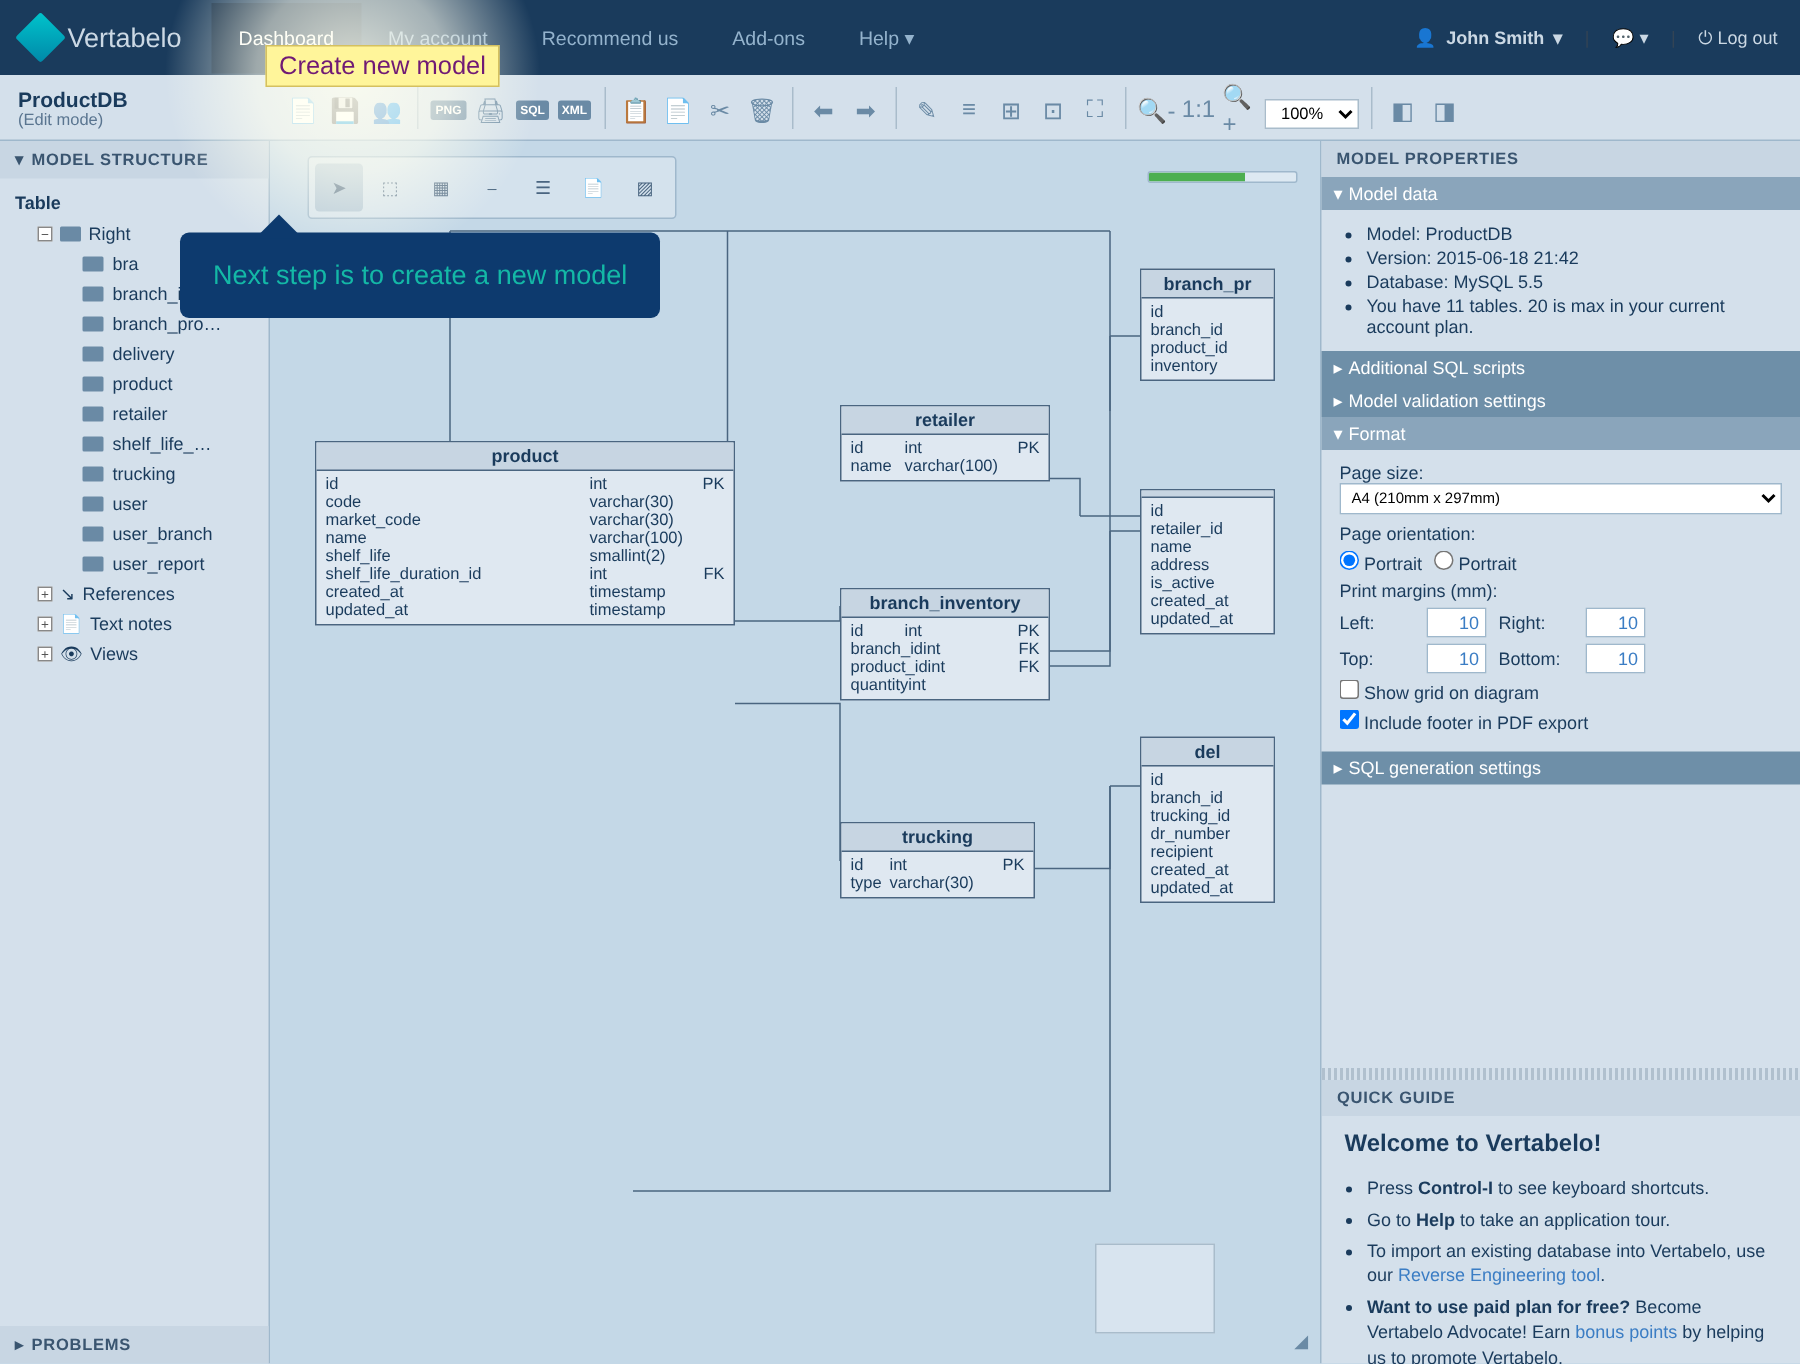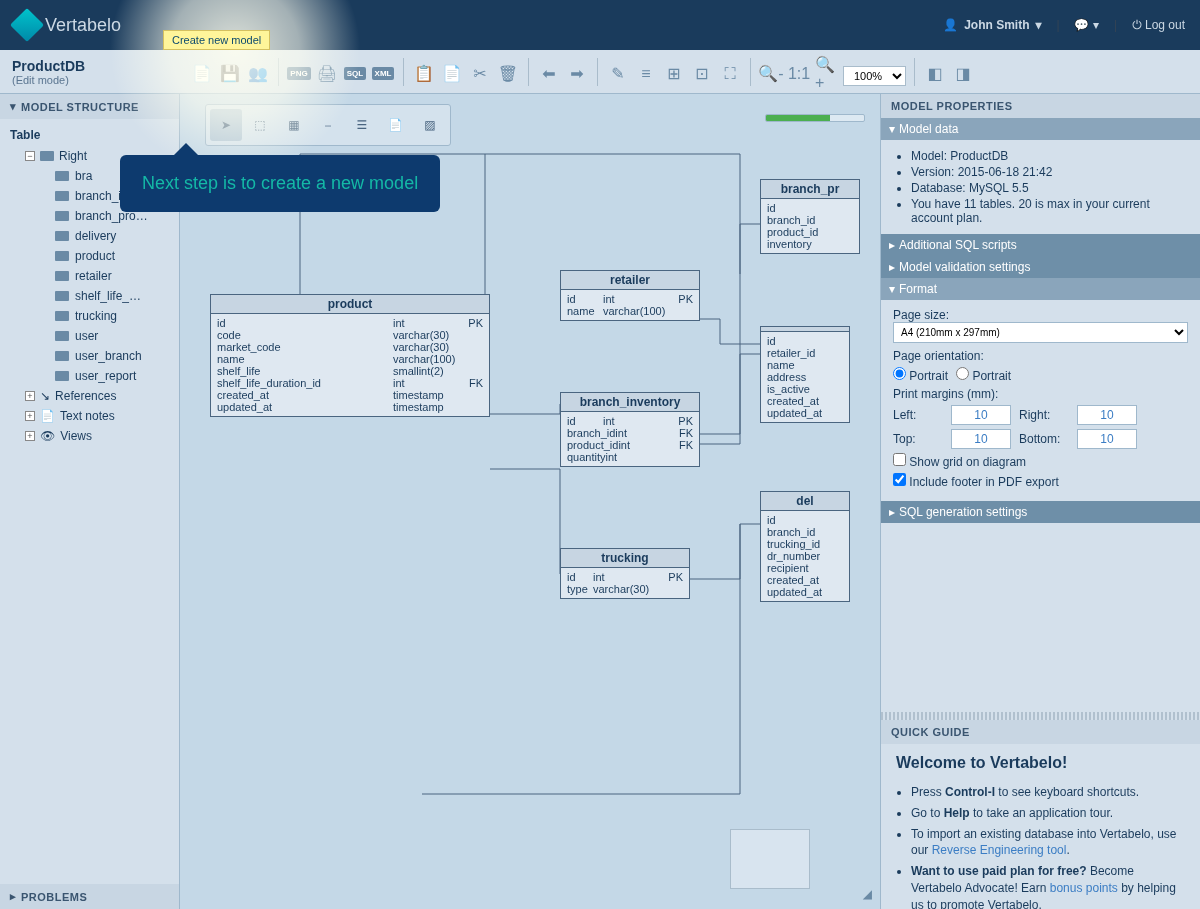--- a/index.html
+++ b/index.html
@@ -42,42 +42,49 @@
 .erow .c2{width:70px}
 .erow .c3{width:20px;text-align:right}
 .right{width:320px;background:#d4e0eb;border-left:1px solid #9fb8cc;display:flex;flex-direction:column}
 .sec-hdr{background:#6e8fa8;color:#fff;padding:4px 8px;font-size:12px;display:flex;align-items:center;gap:4px;cursor:pointer}
 .sec-hdr.exp{background:#8aa5bb}
 .sec-body{padding:8px 12px;color:#1a3b5c;font-size:12px}
 .bullet-list{list-style:disc;padding-left:18px}
 .bullet-list li{padding:1px 0}
 .fmt-row{display:flex;align-items:center;gap:8px;margin:4px 0}
 .fmt-sel{width:100%;border:1px solid #9fb8cc;background:#fff;padding:3px;font-size:10px}
-.fmt-input{width:60px;border:1px solid #9fb8cc;background:#fff;padding:2px 4px;color:#3b7dc4;text-align:center;font-size:12px}
+.fmt-input{width:40px;border:1px solid #9fb8cc;background:#fff;padding:2px 4px;color:#3b7dc4;text-align:right;font-size:12px}
 .fmt-label{width:50px;color:#1a3b5c}
 .quick{flex:1;overflow:auto}
 .quick h3{color:#1a3b5c;font-size:16px;padding:10px 15px 5px}
 .quick ul{list-style:disc;padding:5px 15px 5px 30px;color:#1a3b5c}
 .quick li{padding:2px 0;line-height:1.4}
 .link{color:#3b7dc4}
 .spotlight{position:absolute;top:-80px;left:105px;width:260px;height:260px;border-radius:50%;background:radial-gradient(circle,rgba(255,255,240,.85) 0%,rgba(255,255,240,.6) 35%,rgba(255,255,240,0) 68%);z-index:20;pointer-events:none}
-.tooltip{position:absolute;top:30px;left:163px;background:#fff59a;border:1px solid #d4c060;padding:3px 8px;font-size:11px;color:#0c4a6e;z-index:30}
+.tooltip{position:absolute;top:30px;left:177px;background:#fff59a;border:1px solid #d4c060;padding:3px 8px;font-size:17px;color:#701a75;z-index:30}
 .callout{position:absolute;top:155px;left:120px;background:#0d3a6e;color:#14b8a6;padding:18px 22px;font-size:18px;border-radius:6px;z-index:25}
 .callout::before{content:"";position:absolute;top:-28px;left:50px;border:16px solid transparent;border-bottom-color:#0d3a6e}
 .plus-box{width:10px;height:10px;border:1px solid #888;background:#fff;font-size:9px;line-height:8px;text-align:center;color:#555;display:inline-block}
 svg.conn{position:absolute;top:0;left:0;pointer-events:none}
 .drag-handle{height:8px;background:repeating-linear-gradient(90deg,#b0c0ce,#b0c0ce 2px,transparent 2px,transparent 4px);cursor:ns-resize}
 </style>
 </head>
 <body>
 
 <div class="topbar">
   <div class="logo">
     <div class="logo-icon"></div>
     <span>Vertabelo</span>
+  </div>
+  <div class="nav">
+    <div class="nav-item active">Dashboard</div>
+    <div class="nav-item">My account</div>
+    <div class="nav-item">Recommend us</div>
+    <div class="nav-item">Add-ons</div>
+    <div class="nav-item"><span>Help</span> ▾</div>
   </div>
   <div class="nav-right">
     <div class="user-sec">
       <span>👤</span>
       <span>John Smith</span> ▾
     </div>
     <span class="div">|</span>
     <span>💬 ▾</span>
     <span class="div">|</span>
     <div>⏻ <span>Log out</span></div>
@@ -280,21 +287,21 @@
             <span class="c2">int</span>
             <span class="c3">PK</span>
           </div>
           <div class="erow">
             <span class="c1">type</span>
             <span class="c2">varchar(30)</span>
             <span class="c3"></span>
           </div>
         </div>
       </div>
-    <div id="ent-bpr" class="entity" style="top:85px;left:580px;width:100px">
+    <div id="ent-bpr" class="entity" style="top:85px;left:580px;width:90px">
         <div class="entity-hdr">branch_pr</div>
         <div class="entity-body">
           <div class="erow">
             <span class="c1">id</span>
             <span class="c2"></span>
             <span class="c3"></span>
           </div>
           <div class="erow">
             <span class="c1">branch_id</span>
             <span class="c2"></span>

